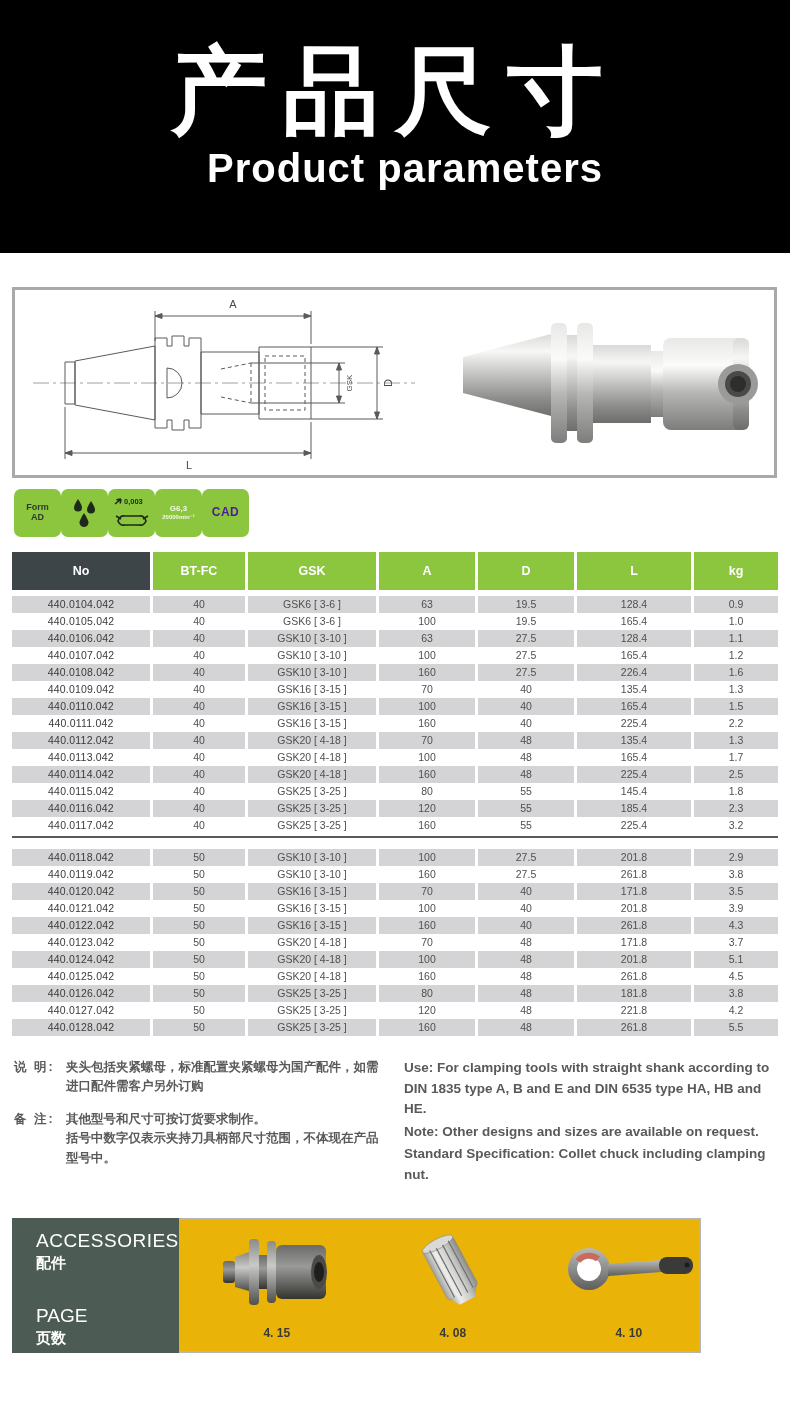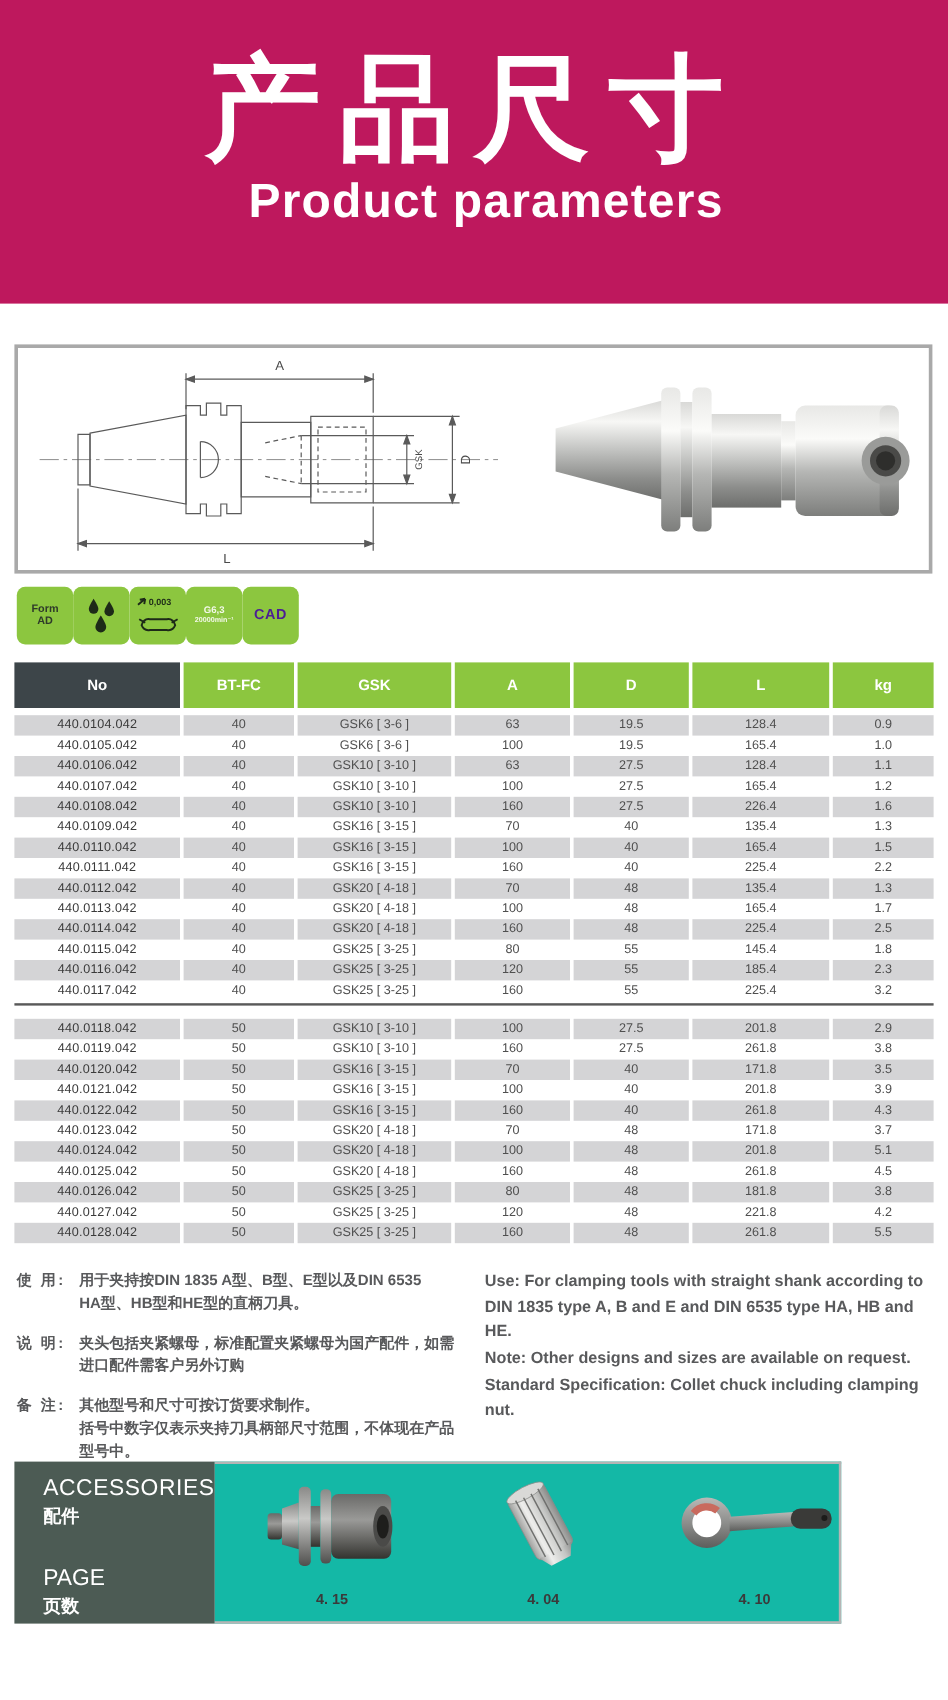--- a/index.html
+++ b/index.html
@@ -5,21 +5,21 @@
   * { box-sizing: border-box; }
   html,body { margin:0; padding:0; }
   body {
     width:790px; height:1417px; position:relative; background:#ffffff;
     font-family:"Liberation Sans","DejaVu Sans",sans-serif; color:#4a4a4a;
     overflow:hidden;
   }
 
   
   .hero { position:absolute; top:0; left:0; width:790px; height:253px;
-    background:#be185d; text-align:center; }
+    background:#000000; text-align:center; }
   .hero-cn { color:#fff; font-size:96px; font-weight:bold; letter-spacing:16px;
     margin-top:38px; line-height:1.1; }
   .hero-en { color:#fff; font-size:40px; font-weight:600; margin-top:2px; letter-spacing:1px;padding-left:20px; }
 
   
   .draw-box { position:absolute; top:287px; left:12px; width:765px; height:191px;
     border:3px solid #a9a9a9; background:#fff; display:flex; align-items:center; }
   .tech-svg { width:430px; height:183px; }
   .photo-svg { width:325px; height:180px; }
 
@@ -62,21 +62,21 @@
   .notes-en { flex:1; font-size:13.5px; line-height:1.52; font-weight:600; }
   .notes-en p { margin:0 0 2px 0; }
 
   
   .acc { position:absolute; top:1218px; left:12px; width:618px; height:135px; display:flex; }
   .acc-left { width:206px; background:#4c5b54; color:#fff; padding:12px 0 0 24px; }
   .acc-title { font-size:19px; letter-spacing:0.5px; }
   .acc-title-cn { font-size:15px; margin-top:2px; font-weight:bold; }
   .acc-page { font-size:19px; margin-top:32px; }
   .acc-page-cn { font-size:15px; margin-top:2px; font-weight:bold; }
-  .acc-right { flex:1; border:2px solid #b5b5b5; border-left:none; background:#14b8a6;
+  .acc-right { flex:1; border:2px solid #b5b5b5; border-left:none; background:#eab308;
     display:flex; align-items:flex-start; padding:10px 0 0 28px; gap:36px; }
   .acc-item { width:140px; text-align:center; }
   .acc-img { height:82px; display:flex; align-items:center; justify-content:center; }
   .acc-num { font-size:12px; color:#3a3a3a; font-weight:bold; margin-top:14px; }
 </style>
 </head>
 <body>
 
 <div class="hero">
   <div class="hero-cn">产品尺寸</div>
@@ -429,25 +429,20 @@
         <div class="tcell col4">48</div>
         <div class="tcell col5">261.8</div>
         <div class="tcell col6">5.5</div>
       </div>
     </div>
 </div>
 
 <div class="notes">
   <div class="notes-cn">
     <div class="note-row">
-      <div class="note-label">使 用:</div>
-      <div class="note-text">用于夹持按DIN 1835 A型、B型、E型以及DIN 6535
-HA型、HB型和HE型的直柄刀具。</div>
-    </div>
-    <div class="note-row">
       <div class="note-label">说 明:</div>
       <div class="note-text">夹头包括夹紧螺母，标准配置夹紧螺母为国产配件，如需
 进口配件需客户另外订购</div>
     </div>
     <div class="note-row">
       <div class="note-label">备 注:</div>
       <div class="note-text">其他型号和尺寸可按订货要求制作。
 括号中数字仅表示夹持刀具柄部尺寸范围，不体现在产品
 型号中。</div>
     </div>
@@ -511,21 +506,21 @@
             <rect x="32" y="8" width="34" height="58" rx="5" fill="url(#co1)" stroke="#8a8b89" stroke-width="0.6"></rect>
             <ellipse cx="49" cy="10" rx="17" ry="5" fill="#d9d9d7" stroke="#8a8b89" stroke-width="0.6"></ellipse>
             <polygon points="34,64 64,64 58,74 40,74" fill="url(#co1)"></polygon>
             <line x1="39" y1="12" x2="39" y2="65" stroke="#6f706e" stroke-width="1.2"></line>
             <line x1="46" y1="13" x2="46" y2="67" stroke="#6f706e" stroke-width="1.2"></line>
             <line x1="53" y1="13" x2="53" y2="67" stroke="#6f706e" stroke-width="1.2"></line>
             <line x1="60" y1="12" x2="60" y2="65" stroke="#6f706e" stroke-width="1.2"></line>
           </g>
         </svg>
       </div>
-      <div class="acc-num">4. 04</div>
+      <div class="acc-num">4. 08</div>
     </div>
 
     <div class="acc-item">
       <div class="acc-img">
         <svg width="136" height="64" viewBox="0 0 136 64">
           <defs>
             <linearGradient id="wr1" x1="0" y1="0" x2="0" y2="1">
               <stop offset="0" stop-color="#b9b9b7"></stop>
                 <stop offset="0.5" stop-color="#8d8e8c"></stop>
               <stop offset="1" stop-color="#5d5e5c"></stop>

